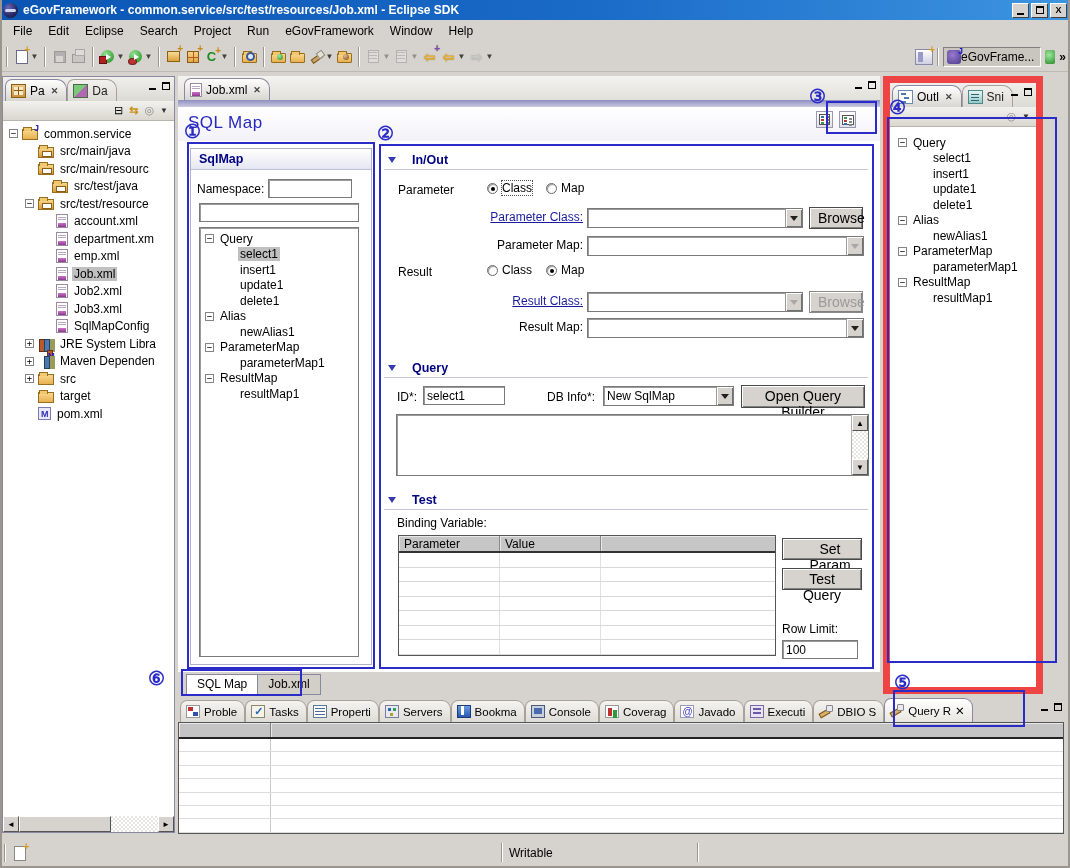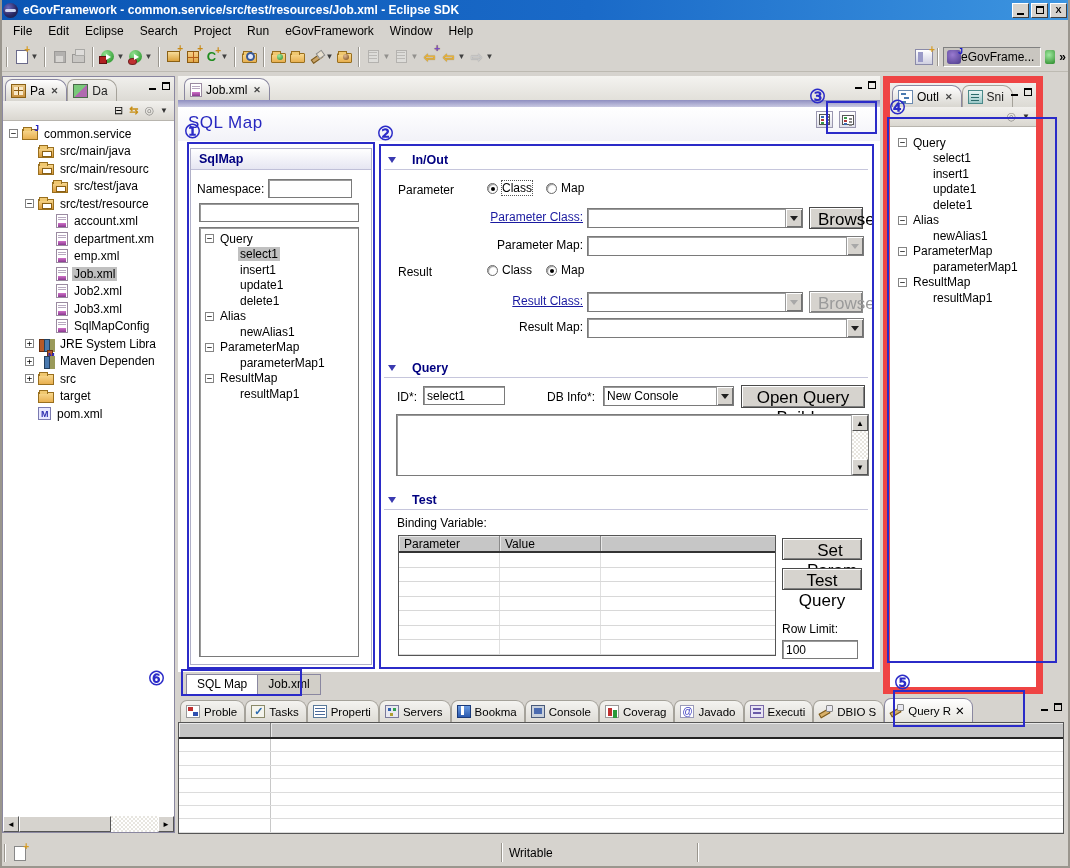--- a/index.html
+++ b/index.html
@@ -173,21 +173,21 @@
   .frow { position:absolute; display:flex; align-items:center; }
   .radio { width:11px; height:11px; border-radius:50%; border:1px solid #6a6a6a; box-shadow:inset 1px 1px 1px #9a9a9a; background:#fff; position:relative; flex:none; margin-right:4px; }
   .radio.on::after { content:""; position:absolute; left:3px; top:3px; width:4px; height:4px; border-radius:50%; background:#000; }
   .rlabel.focus { outline:1px dotted #555; }
   .hlink { color:#1a1aa0; text-decoration:underline; }
   .combo { display:flex; height:20px; border:1px solid #7a7a7a; box-shadow:inset 1px 1px 0 #9a9a9a; background:#fff; }
   .combo .cfield { flex:1; padding:2px 3px; white-space:nowrap; overflow:hidden; }
   .combo .cbtn { width:17px; background:#D6D3CE; border-left:1px solid #9a9a9a; box-shadow:inset 1px 1px 0 #fff, inset -1px -1px 0 #707070; display:flex; align-items:center; justify-content:center; }
   .carrow { width:0; height:0; border-left:4px solid transparent; border-right:4px solid transparent; border-top:5px solid #202020; }
   .combo.disabled .carrow { border-top-color:#a8a8a8; }
-  .btn { background:#D6D3CE; border:1px solid #4a4a4a; box-shadow:inset 1px 1px 0 #fff, inset -1px -1px 0 #808080; padding:2px 8px; font-size:17px; font-family:"Liberation Sans",sans-serif; }
+  .btn { background:#D6D3CE; border:1px solid #4a4a4a; box-shadow:inset 1px 1px 0 #fff, inset -1px -1px 0 #808080; padding:2px 8px; font-size:14px; font-family:"Liberation Sans",sans-serif; }
   .btn.disabled { color:#9a9a9a; border-color:#8a8a8a; }
 
   #sqlbox { position:absolute; left:12px; top:56px; width:473px; height:62px; border:1px solid #7a7a7a; box-shadow:inset 1px 1px 0 #9a9a9a; background:#fff; }
   .vsb { position:absolute; right:0; top:0; bottom:0; width:17px; background:repeating-conic-gradient(#fff 0% 25%, #e8e6e0 0% 50%) 0 0/4px 4px; border-left:1px solid #b0b0b0; display:flex; flex-direction:column; justify-content:space-between; }
   .vsb .sb-btn { width:16px; }
 
   #test-table { position:absolute; left:14px; top:45px; width:378px; height:121px; border:1px solid #555; background:#fff; }
   .tt-hdr { display:flex; height:17px; background:#c6c6c6; border-bottom:2px solid #333; }
   .tt-hdr > div { padding:1px 5px; border-right:1px solid #8a8a8a; box-shadow:inset 1px 1px 0 #e8e8e8; }
   .tt-c1 { width:101px; } .tt-c2 { width:101px; } .tt-c3 { flex:1; border-right:none !important; }
@@ -665,21 +665,21 @@
     <span class="sec-title">Query</span>
   </div>
   <div class="frow" style="left:13px; top:32px;">
       <span>ID*:</span>
     </div>
   <input class="input abs" style="left: 39px; top: 28px; width: 82px;" value="select1">
   <div class="frow" style="left:163px; top:32px;">
       <span>DB Info*:</span>
     </div>
   <div class="combo abs" style="left:219px; top:28px; width:131px;">
-    <span class="cfield">New Console</span>
+    <span class="cfield">New SqlMap</span>
     <span class="cbtn">
         <span class="carrow"></span>
       </span>
   </div>
   <button class="btn abs" style="left:357px; top:27px; width:124px; height:23px;">Open Query Builder</button>
   <div id="sqlbox">
     <span></span>
     <div class="vsb">
       <span class="sb-btn">▲</span>
       <span class="sb-btn">▼</span>

